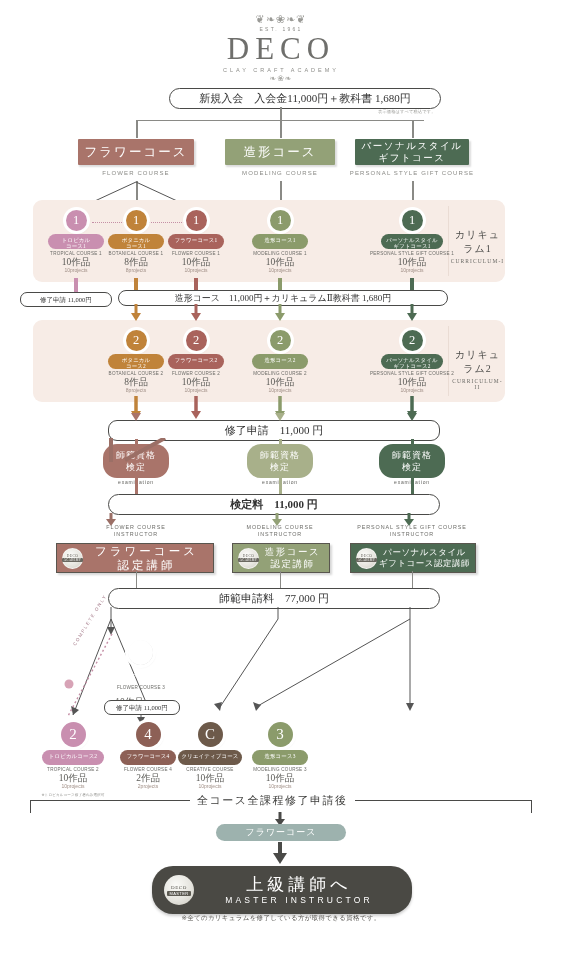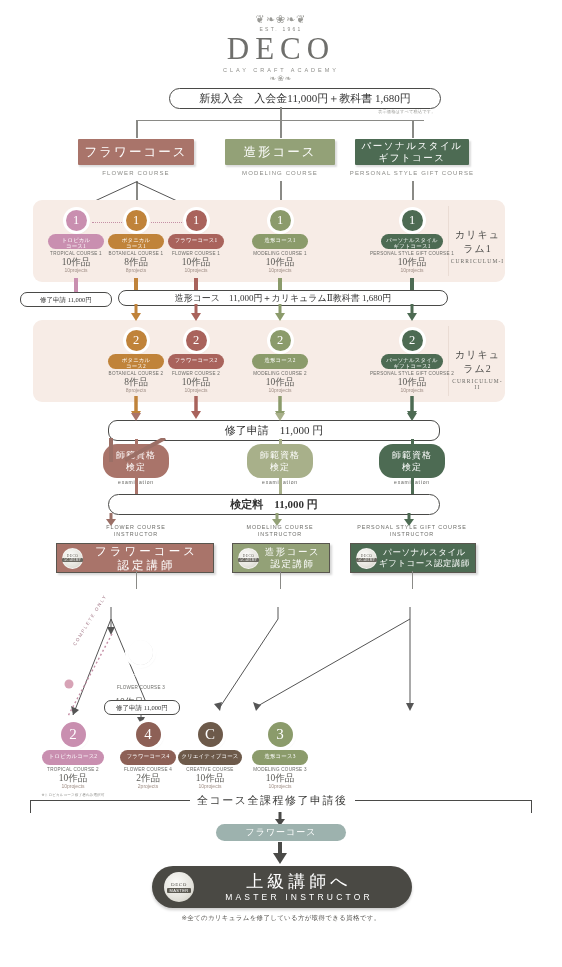--- a/index.html
+++ b/index.html
@@ -318,20 +318,21 @@
         <div class="seal" style="width:19px;height:19px;margin-left:5px;">
           <span class="s1">DECO</span>
           <span class="s2">ACADEMY</span>
         </div>
         <div style="flex:1;text-align:center;font-size:8.5px;line-height:11px;letter-spacing:0.5px;white-space:pre-line;padding-right:3px;">パーソナルスタイル
 ギフトコース認定講師</div>
       </div>
       <div class="abs" style="left: 411.5px; top: 571px; width: 1px; height: 18px; background: rgb(138, 138, 134);"></div>
     </div>
 
+  <div class="abs pill" style="left:108px;top:588px;width:330px;">師範申請料　77,000 円</div>
 
   <svg class="abs" style="left:60px;top:607px;" width="420" height="110">
     <line x1="51" y1="0" x2="51" y2="12" stroke="#555" stroke-width="1"></line>
     <line x1="218" y1="0" x2="218" y2="12" stroke="#555" stroke-width="1"></line>
     <line x1="350" y1="0" x2="350" y2="12" stroke="#555" stroke-width="1"></line>
 
     <line x1="51" y1="12" x2="51" y2="22" stroke="#555" stroke-width="1"></line>
     <polygon points="51,28 47,20 55,20" fill="#555"></polygon>
 
     <line x1="51" y1="12" x2="13" y2="108" stroke="#555" stroke-width="1"></line>
@@ -393,21 +394,21 @@
   <svg class="abs" style="left:275px;top:812px;" width="12" height="14">
       <line x1="5" y1="0" x2="5" y2="8" stroke="#4a4a48" stroke-width="3"></line>
       <polygon points="5,14 0,7 10,7" fill="#4a4a48"></polygon>
     </svg>
   <div class="abs adv-pill" style="left:216px;top:824px;width:130px;height:17px;">フラワーコース</div>
   <svg class="abs" style="left:273px;top:842px;" width="16" height="22">
       <line x1="7" y1="0" x2="7" y2="13" stroke="#4a4a48" stroke-width="4"></line>
       <polygon points="7,22 0,11 14,11" fill="#4a4a48"></polygon>
     </svg>
 
-  <div class="abs masterbar" style="left:152px;top:866px;width:260px;height:42px;justify-content:space-between;">
+  <div class="abs masterbar" style="left:152px;top:866px;width:260px;height:48px;justify-content:space-between;">
     <div class="master-seal" style="margin-left:12px;">
       <span class="m1">DECO</span>
       <span class="m2">MASTER</span>
     </div>
     <div style="flex:1;text-align:center;padding-right:8px;">
       <div class="master-jp">上級講師へ</div>
       <div class="master-en">MASTER INSTRUCTOR</div>
     </div>
   </div>
   <div class="abs footnote" style="left:0;top:914px;width:562px;">※全てのカリキュラムを修了している方が取得できる資格です。</div>

